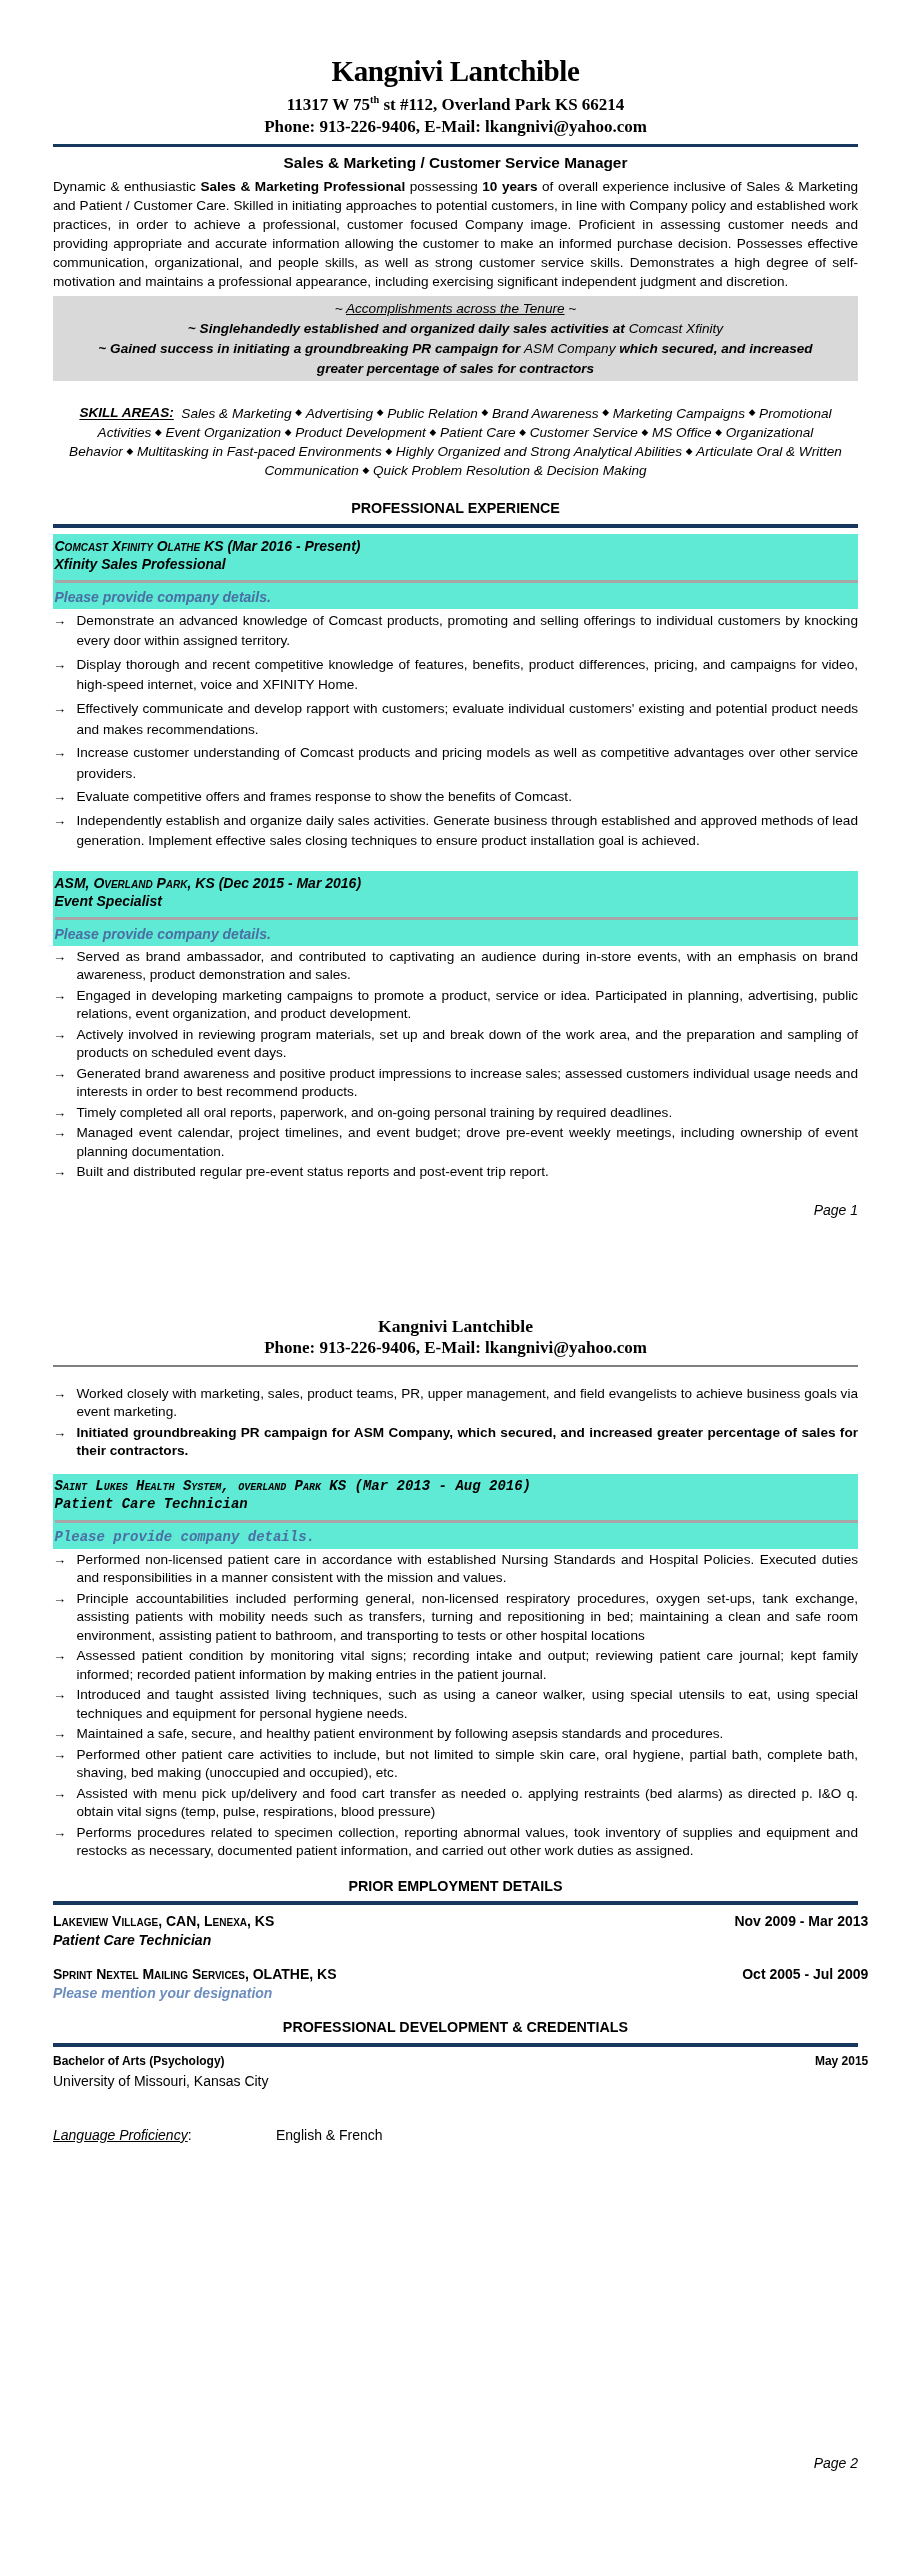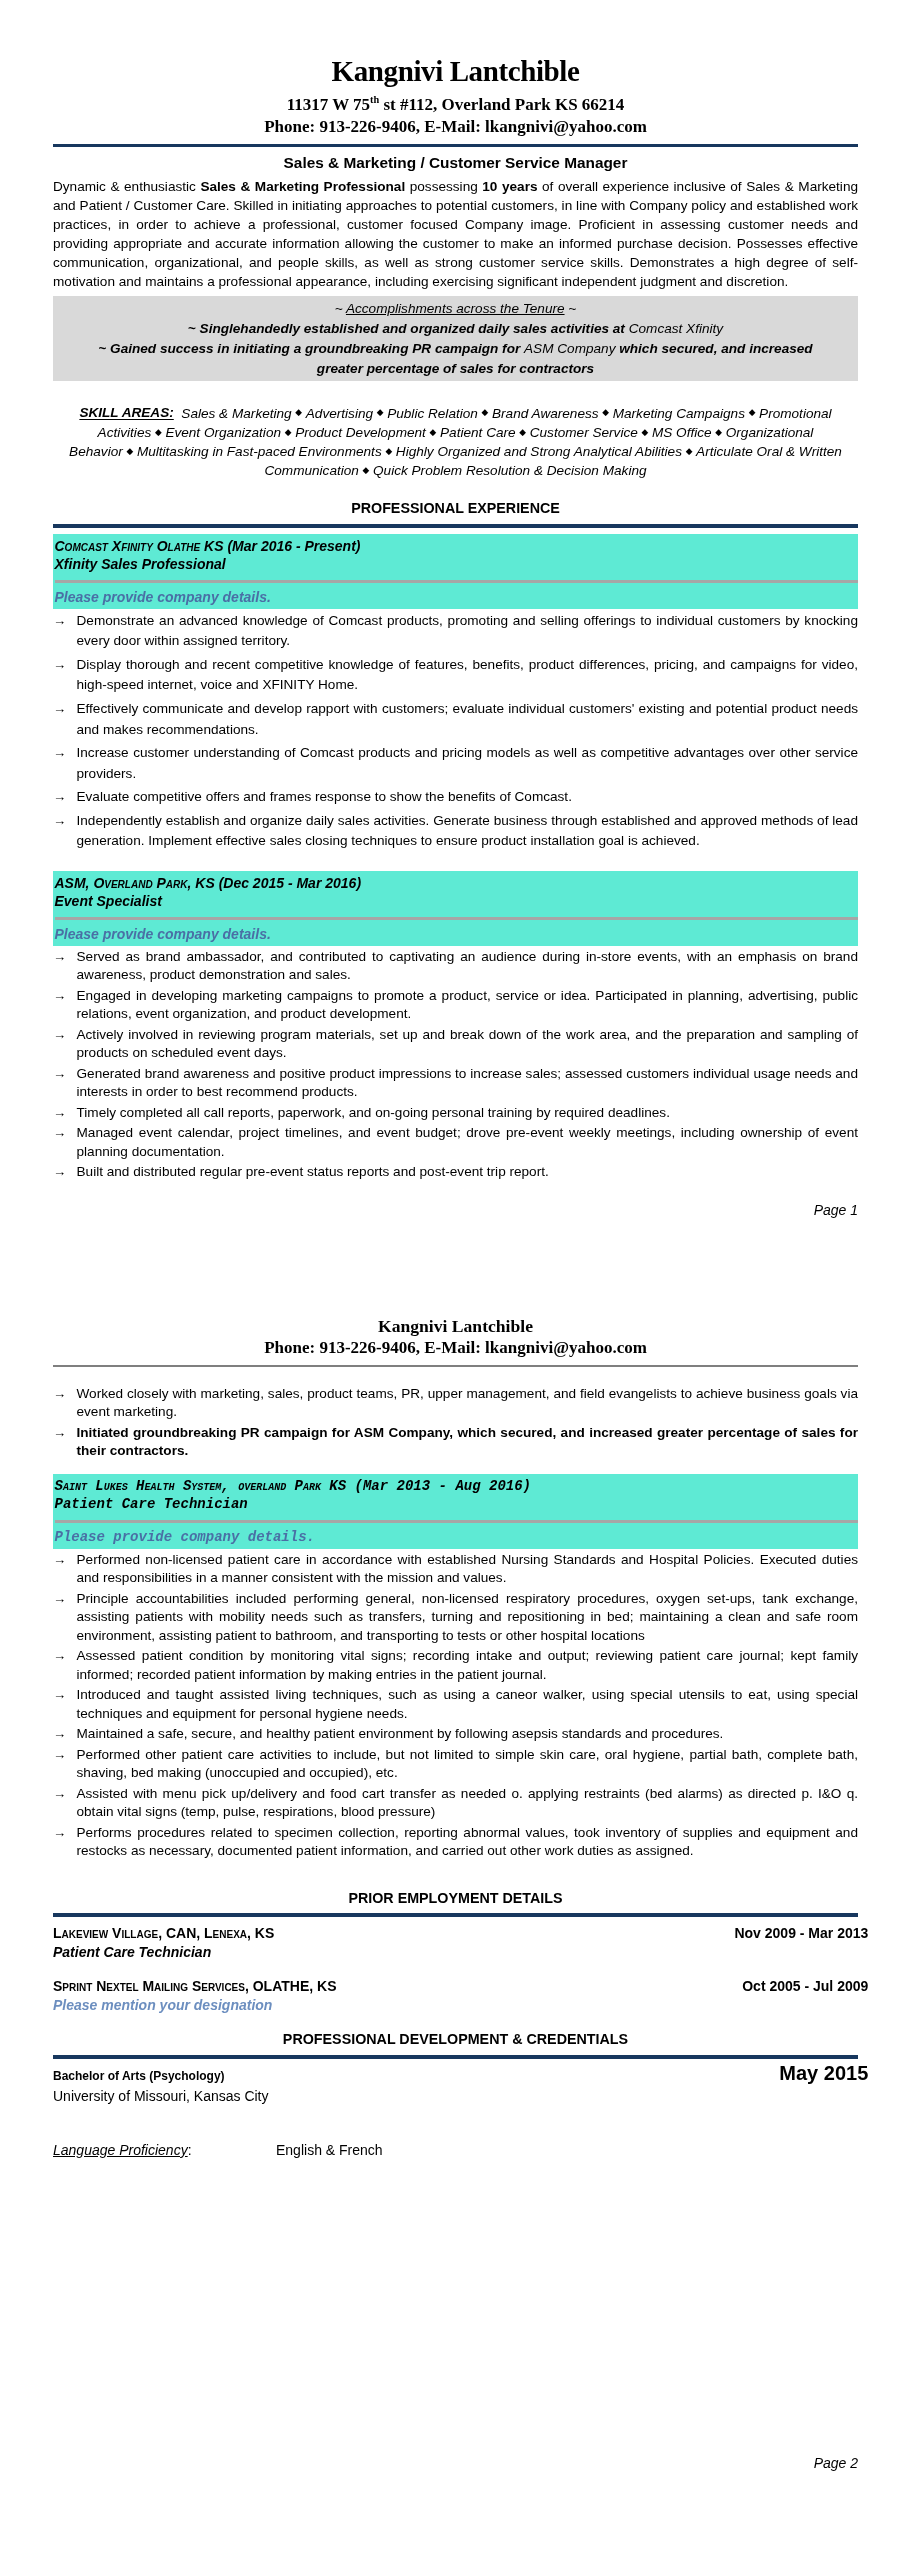--- a/index.html
+++ b/index.html
@@ -45,21 +45,21 @@
 
   .page-no { text-align:right; font-style:italic; font-size:14px; line-height:17.6px; }
 
   .row { display:flex; justify-content:space-between; align-items:baseline; }
   .prior-company { font-weight:bold; font-size:14px; line-height:18.4px; }
   .prior-date { font-weight:bold; font-size:14px; line-height:18.4px; margin-right:-10.3px; }
   .prior-role { font-weight:bold; font-style:italic; font-size:14px; line-height:18.4px; }
   .prior-role.ph { color:#6c8ebf; }
 
   .edu-degree { font-weight:bold; font-size:12px; line-height:20.6px; }
-  .edu-date { font-weight:bold; font-size:20px; line-height:20.6px; margin-right:-10.3px;padding-left:20px; }
+  .edu-date { font-weight:bold; font-size:12px; line-height:20.6px; margin-right:-10.3px;padding-left:20px; }
   .edu-school { font-size:14px; line-height:19px; }
 
   .lang { display:flex; font-size:14px; line-height:19px; margin-top:35px; }
   .lang .lbl { width:223px; }
   .lang .lbl u { font-style:italic; }
 </style>
 </head>
 <body>
 
 <div class="page" id="p1">
@@ -104,21 +104,21 @@
     <div class="job-company"><span>ASM, </span><span class="sc">Overland Park</span><span>, KS (Dec 2015 - Mar 2016)</span></div>
     <div class="job-role">Event Specialist</div>
     <div class="job-rule"></div>
     <div class="placeholder">Please provide company details.</div>
   </div>
   <ul class="bul" id="bul-job1">
       <li><span class="arrow">→</span><span>Served as brand ambassador, and contributed to captivating an audience during in-store events, with an emphasis on brand awareness, product demonstration and sales.</span></li>
       <li><span class="arrow">→</span><span>Engaged in developing marketing campaigns to promote a product, service or idea. Participated in planning, advertising, public relations, event organization, and product development.</span></li>
       <li><span class="arrow">→</span><span>Actively involved in reviewing program materials, set up and break down of the work area, and the preparation and sampling of products on scheduled event days.</span></li>
       <li><span class="arrow">→</span><span>Generated brand awareness and positive product impressions to increase sales; assessed customers individual usage needs and interests in order to best recommend products.</span></li>
-      <li><span class="arrow">→</span><span>Timely completed all call reports, paperwork, and on-going personal training by required deadlines.</span></li>
+      <li><span class="arrow">→</span><span>Timely completed all oral reports, paperwork, and on-going personal training by required deadlines.</span></li>
       <li><span class="arrow">→</span><span>Managed event calendar, project timelines, and event budget; drove pre-event weekly meetings, including ownership of event planning documentation.</span></li>
       <li><span class="arrow">→</span><span>Built and distributed regular pre-event status reports and post-event trip report.</span></li>
     </ul>
 
   <div class="page-no" style="margin-top:20.6px;">Page 1</div>
 </div>
 
 <div class="page" id="p2">
   <div class="addr" style="font-size:17.6px;">Kangnivi Lantchible</div>
   <div class="addr">Phone: 913-226-9406, E-Mail: lkangnivi@yahoo.com</div>
@@ -139,21 +139,21 @@
       <li><span class="arrow">→</span><span>Performed non-licensed patient care in accordance with established Nursing Standards and Hospital Policies. Executed duties and responsibilities in a manner consistent with the mission and values.</span></li>
       <li><span class="arrow">→</span><span>Principle accountabilities included performing general, non-licensed respiratory procedures, oxygen set-ups, tank exchange, assisting patients with mobility needs such as transfers, turning and repositioning in bed; maintaining a clean and safe room environment, assisting patient to bathroom, and transporting to tests or other hospital locations</span></li>
       <li><span class="arrow">→</span><span>Assessed patient condition by monitoring vital signs; recording intake and output; reviewing patient care journal; kept family informed; recorded patient information by making entries in the patient journal.</span></li>
       <li><span class="arrow">→</span><span>Introduced and taught assisted living techniques, such as using a caneor walker, using special utensils to eat, using special techniques and equipment for personal hygiene needs.</span></li>
       <li><span class="arrow">→</span><span>Maintained a safe, secure, and healthy patient environment by following asepsis standards and procedures.</span></li>
       <li><span class="arrow">→</span><span>Performed other patient care activities to include, but not limited to simple skin care, oral hygiene, partial bath, complete bath, shaving, bed making (unoccupied and occupied),  etc.</span></li>
       <li><span class="arrow">→</span><span>Assisted with menu pick up/delivery and food cart transfer as needed o. applying restraints (bed alarms) as directed p. I&amp;O q. obtain vital signs (temp, pulse, respirations, blood pressure)</span></li>
       <li><span class="arrow">→</span><span>Performs procedures related to specimen collection, reporting abnormal values, took inventory of supplies and equipment and restocks as necessary, documented patient information, and carried out other work duties as assigned.</span></li>
     </ul>
 
-  <div class="sec-head" style="margin-top:28px;">PRIOR EMPLOYMENT DETAILS</div>
+  <div class="sec-head" style="margin-top:16px;">PRIOR EMPLOYMENT DETAILS</div>
   <div class="rule-dark"></div>
 
   <div style="margin-top:7.3px;">
     <div class="row">
       <div class="prior-company sc"><span>Lakeview Village</span><span>, CAN, </span><span>Lenexa</span><span>, KS</span></div>
       <div class="prior-date">Nov 2009 - Mar 2013</div>
     </div>
     <div class="prior-role">Patient Care Technician</div>
   </div>
 

